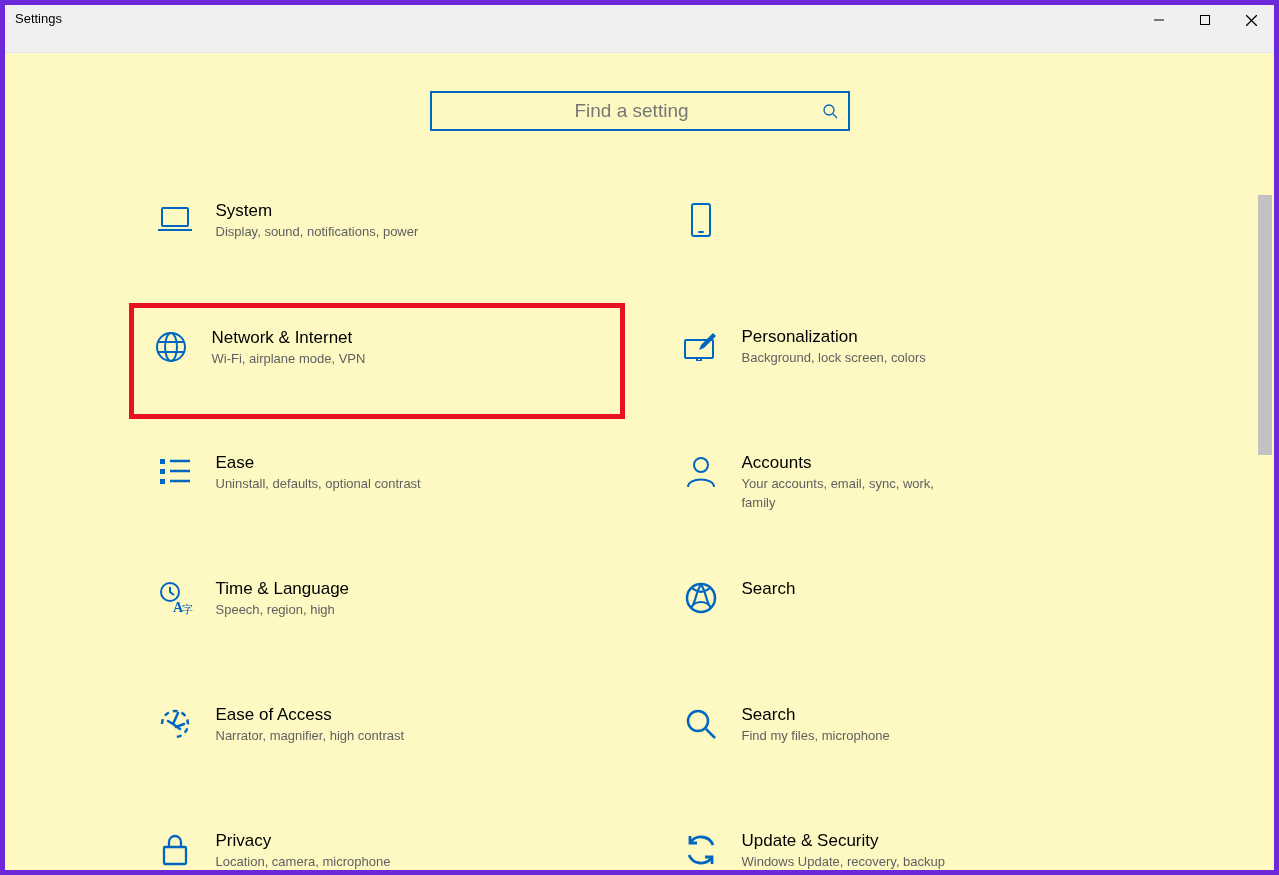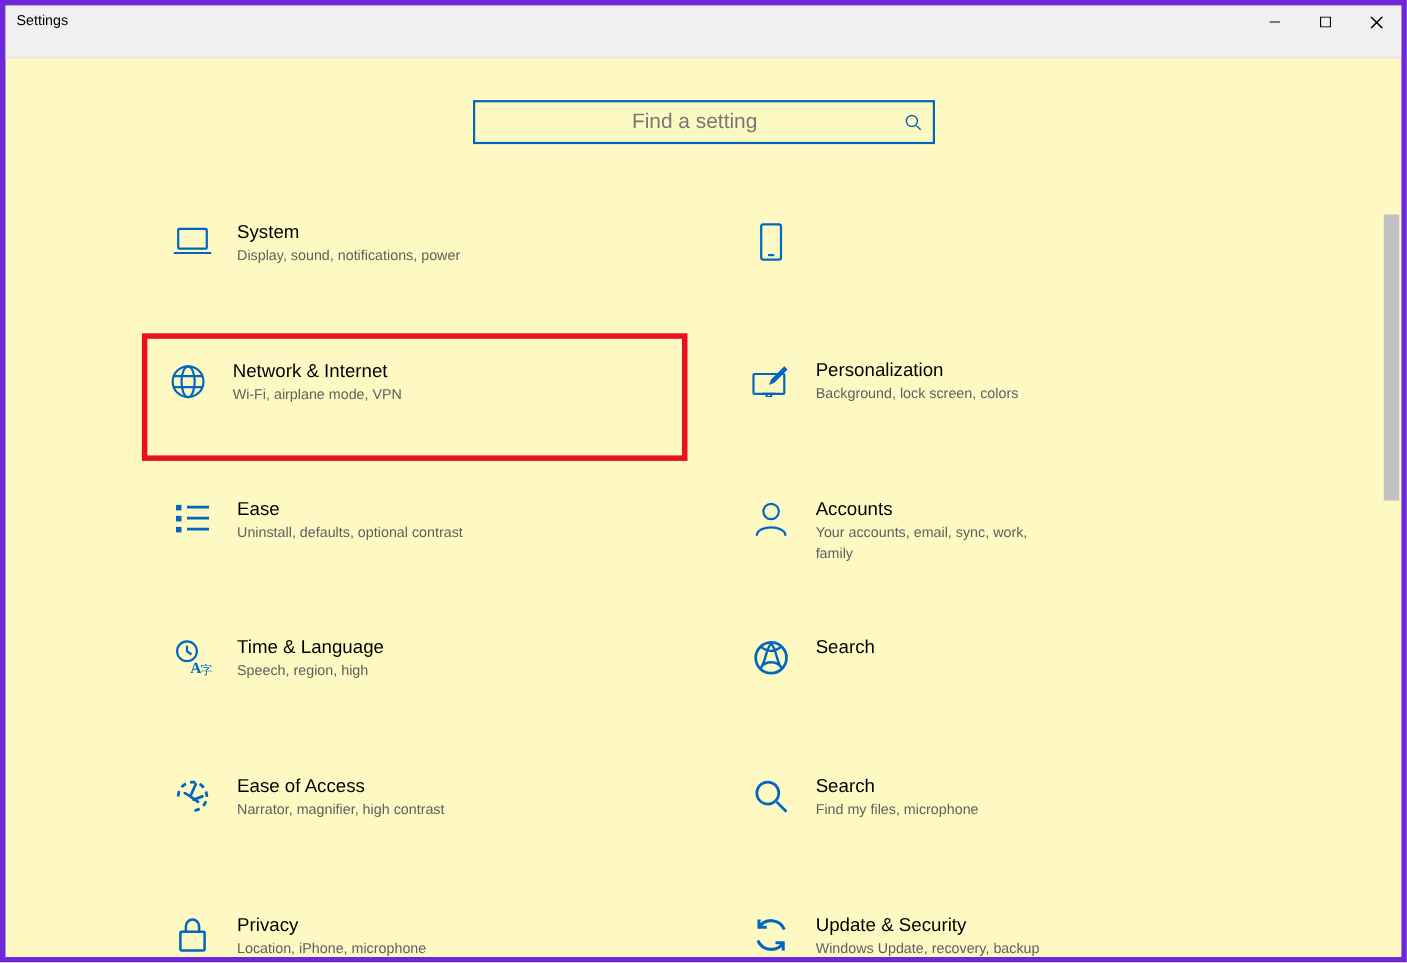--- a/index.html
+++ b/index.html
@@ -291,21 +291,21 @@
 
       <div class="category">
         <span class="cat-icon">
           <svg width="30" height="34" viewBox="0 0 30 34">
               <rect x="4" y="14" width="22" height="17" rx="1" fill="none" stroke="currentColor" stroke-width="2.3"></rect>
               <path d="M9 14 V9 a6 6 0 0 1 12 0 V14" fill="none" stroke="currentColor" stroke-width="2.3"></path>
             </svg>
         </span>
         <div class="cat-text">
           <div class="cat-title">Privacy</div>
-          <div class="cat-desc">Location, iPhone, microphone</div>
+          <div class="cat-desc">Location, camera, microphone</div>
         </div>
       </div>
 
       <div class="category">
         <span class="cat-icon">
           <svg width="34" height="34" viewBox="0 0 34 34">
               <path d="M29 12 A13 13 0 0 0 6 10" fill="none" stroke="currentColor" stroke-width="2.8"></path>
               <path d="M6 3 V10 H13" fill="none" stroke="currentColor" stroke-width="2.8"></path>
               <path d="M5 22 A13 13 0 0 0 28 24" fill="none" stroke="currentColor" stroke-width="2.8"></path>
               <path d="M28 31 V24 H21" fill="none" stroke="currentColor" stroke-width="2.8"></path>

